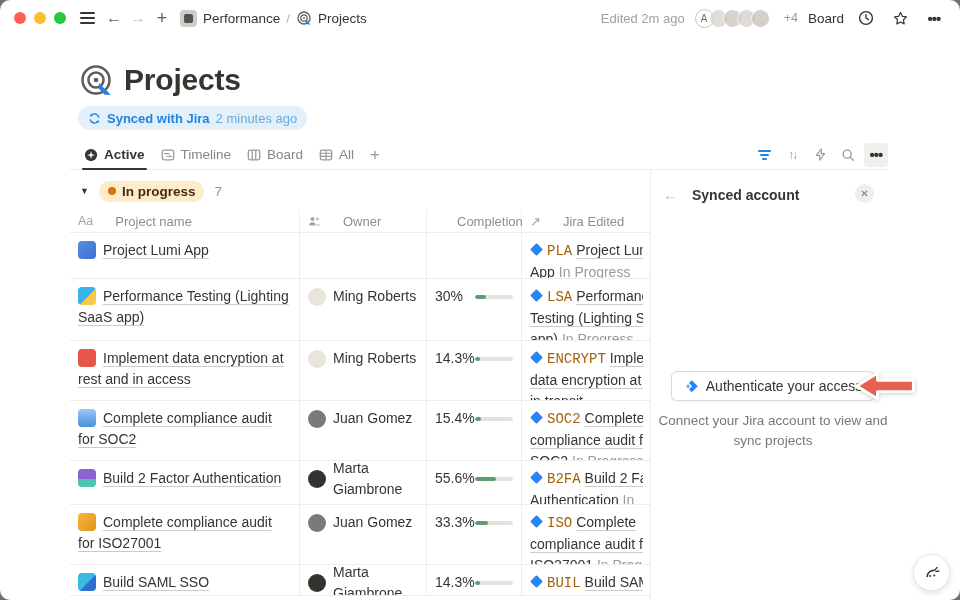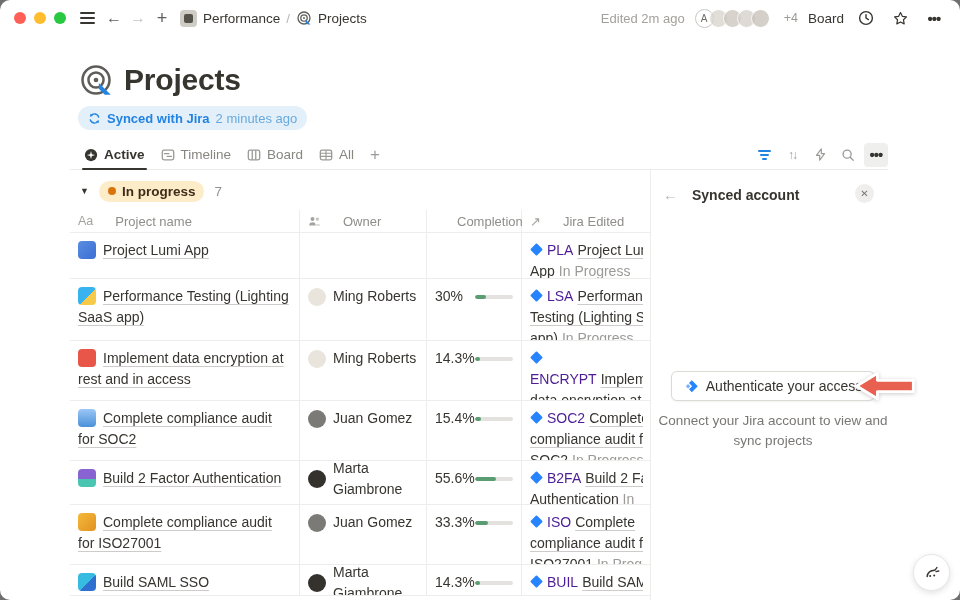--- a/index.html
+++ b/index.html
@@ -70,21 +70,21 @@
   .proj-icon{display:inline-block;width:18px;height:18px;border-radius:4px;vertical-align:-4px;margin-right:7px;}
   .uline{text-decoration:underline;text-decoration-color:rgba(55,53,47,.25);text-underline-offset:2.5px;}
   .owner-wrap{display:flex;align-items:center;gap:7px;height:21px;}
   .owner-av{width:18px;height:18px;border-radius:50%;flex:none;}
   .comp-wrap{display:flex;align-items:center;height:21px;}
   .pct{width:40px;flex:none;}
   .bar{width:50px;height:4px;border-radius:2px;background:#e3e2de;overflow:hidden;}
   .fill{height:100%;border-radius:2px;background:#5b9d72;}
   .jira-inner{width:150px;}
   .jdiamond{display:inline-block;width:9px;height:9px;background:#2684FF;transform:rotate(45deg);border-radius:1px;margin:0 6px 0 2px;vertical-align:1px;}
-  .jkey{color:#4c1d95;margin-right:4px;}
+  .jkey{color:#a16207;margin-right:4px;font-family:Liberation Mono, monospace;}
   .jstatus{color:#9b9a97;}
   #rows .trow:nth-child(1){height:46px;}
   #rows .trow:nth-child(2){height:62px;}
   #rows .trow:nth-child(3){height:60px;}
   #rows .trow:nth-child(4){height:60px;}
   #rows .trow:nth-child(5){height:44px;}
   #rows .trow:nth-child(6){height:60px;}
   #rows .trow:nth-child(7){height:31px;}
 
   

